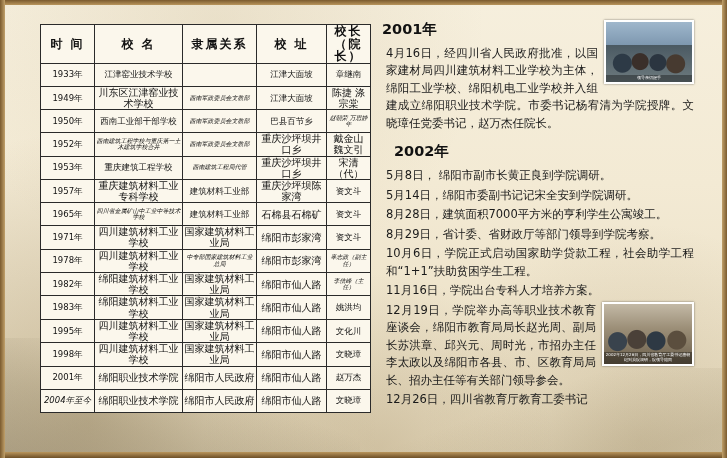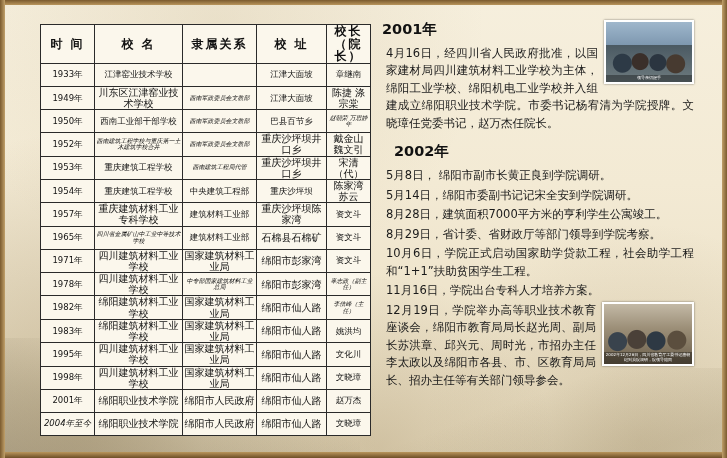--- a/index.html
+++ b/index.html
@@ -191,27 +191,20 @@
           <td class="small">戴金山  魏文引</td>
         </tr>
         <tr>
           <td>1953年</td>
           <td>重庆建筑工程学校</td>
           <td class="xsmall">西南建筑工程局代管</td>
           <td class="small">重庆沙坪坝井口乡</td>
           <td class="small">宋清（代）</td>
         </tr>
         <tr>
-          <td>1954年</td>
-          <td>重庆建筑工程学校</td>
-          <td>中央建筑工程部</td>
-          <td>重庆沙坪坝</td>
-          <td class="small">陈家湾  苏云</td>
-        </tr>
-        <tr>
           <td>1957年</td>
           <td class="small">重庆建筑材料工业专科学校</td>
           <td>建筑材料工业部</td>
           <td class="small">重庆沙坪坝陈家湾</td>
           <td>资文斗</td>
         </tr>
         <tr>
           <td>1965年</td>
           <td class="xsmall">四川省金属矿山中工业中等技术学校</td>
           <td>建筑材料工业部</td>
@@ -290,15 +283,16 @@
     <p class="para">5月14日，绵阳市委副书记记宋全安到学院调研。</p>
     <p class="para">8月28日，建筑面积7000平方米的亨利学生公寓竣工。</p>
     <p class="para">8月29日，省计委、省财政厅等部门领导到学院考察。</p>
     <p class="para">10月6日，学院正式启动国家助学贷款工程，社会助学工程和“1+1”扶助贫困学生工程。</p>
     <p class="para">11月16日，学院出台专科人才培养方案。</p>
 
     <div class="photo photo3">
       <span class="cap">2002年12月26日，四川省教育厅工委书记唐朝纪到我院调研，院领导陪同</span>
     </div>
     <p class="para">12月19日，学院举办高等职业技术教育座谈会，绵阳市教育局局长赵光周、副局长苏洪章、邱兴元、周时光，市招办主任李太政以及绵阳市各县、市、区教育局局长、招办主任等有关部门领导参会。</p>
+    <p class="para">12月26日，四川省教育厅教育工委书记</p>
     <div class="clearfix"></div>
   </div>
 </div>
 
 </body></html>

